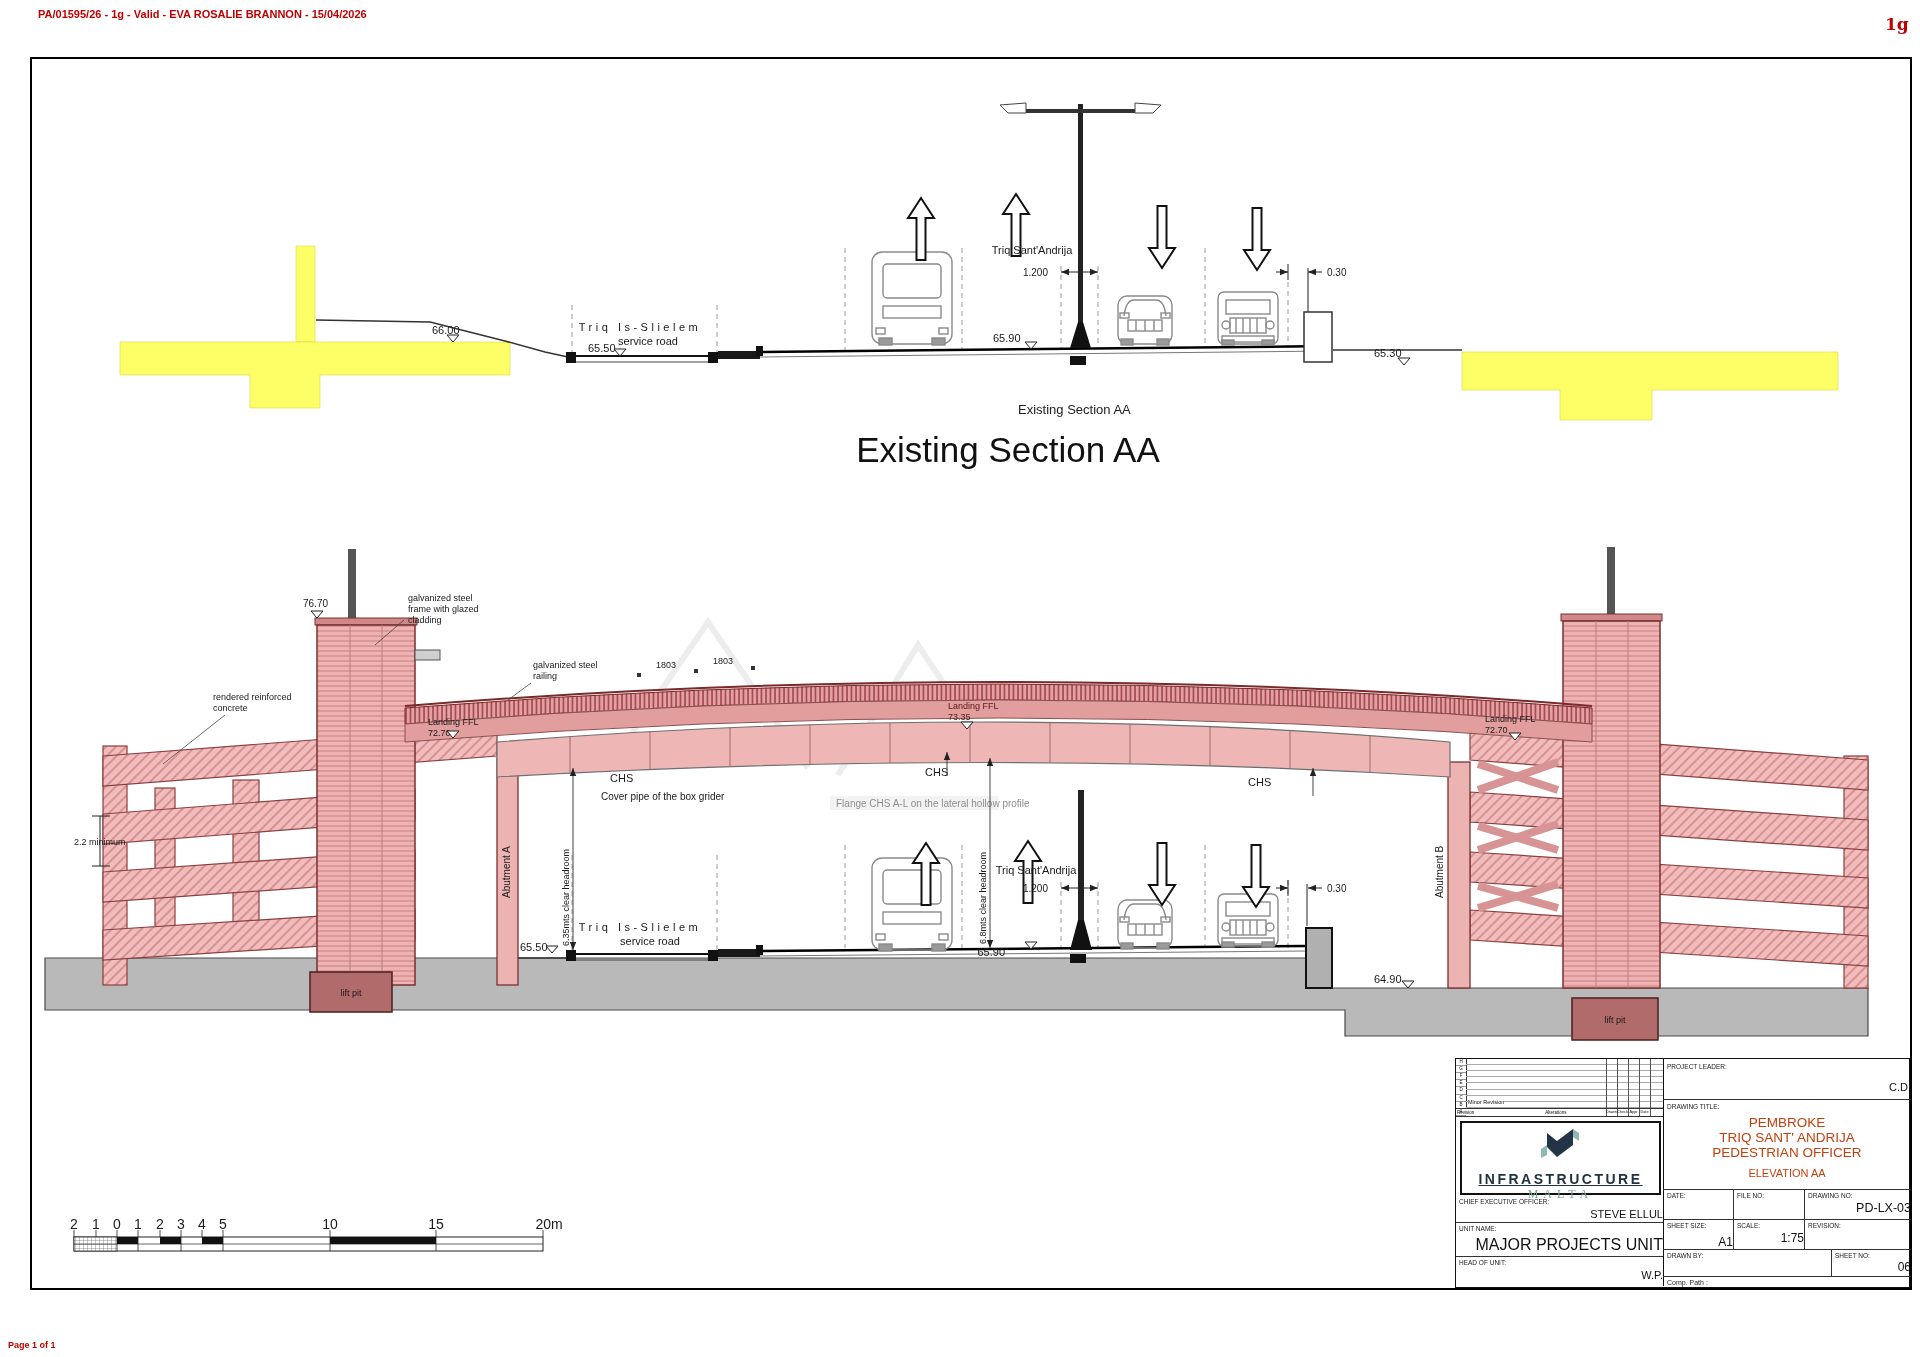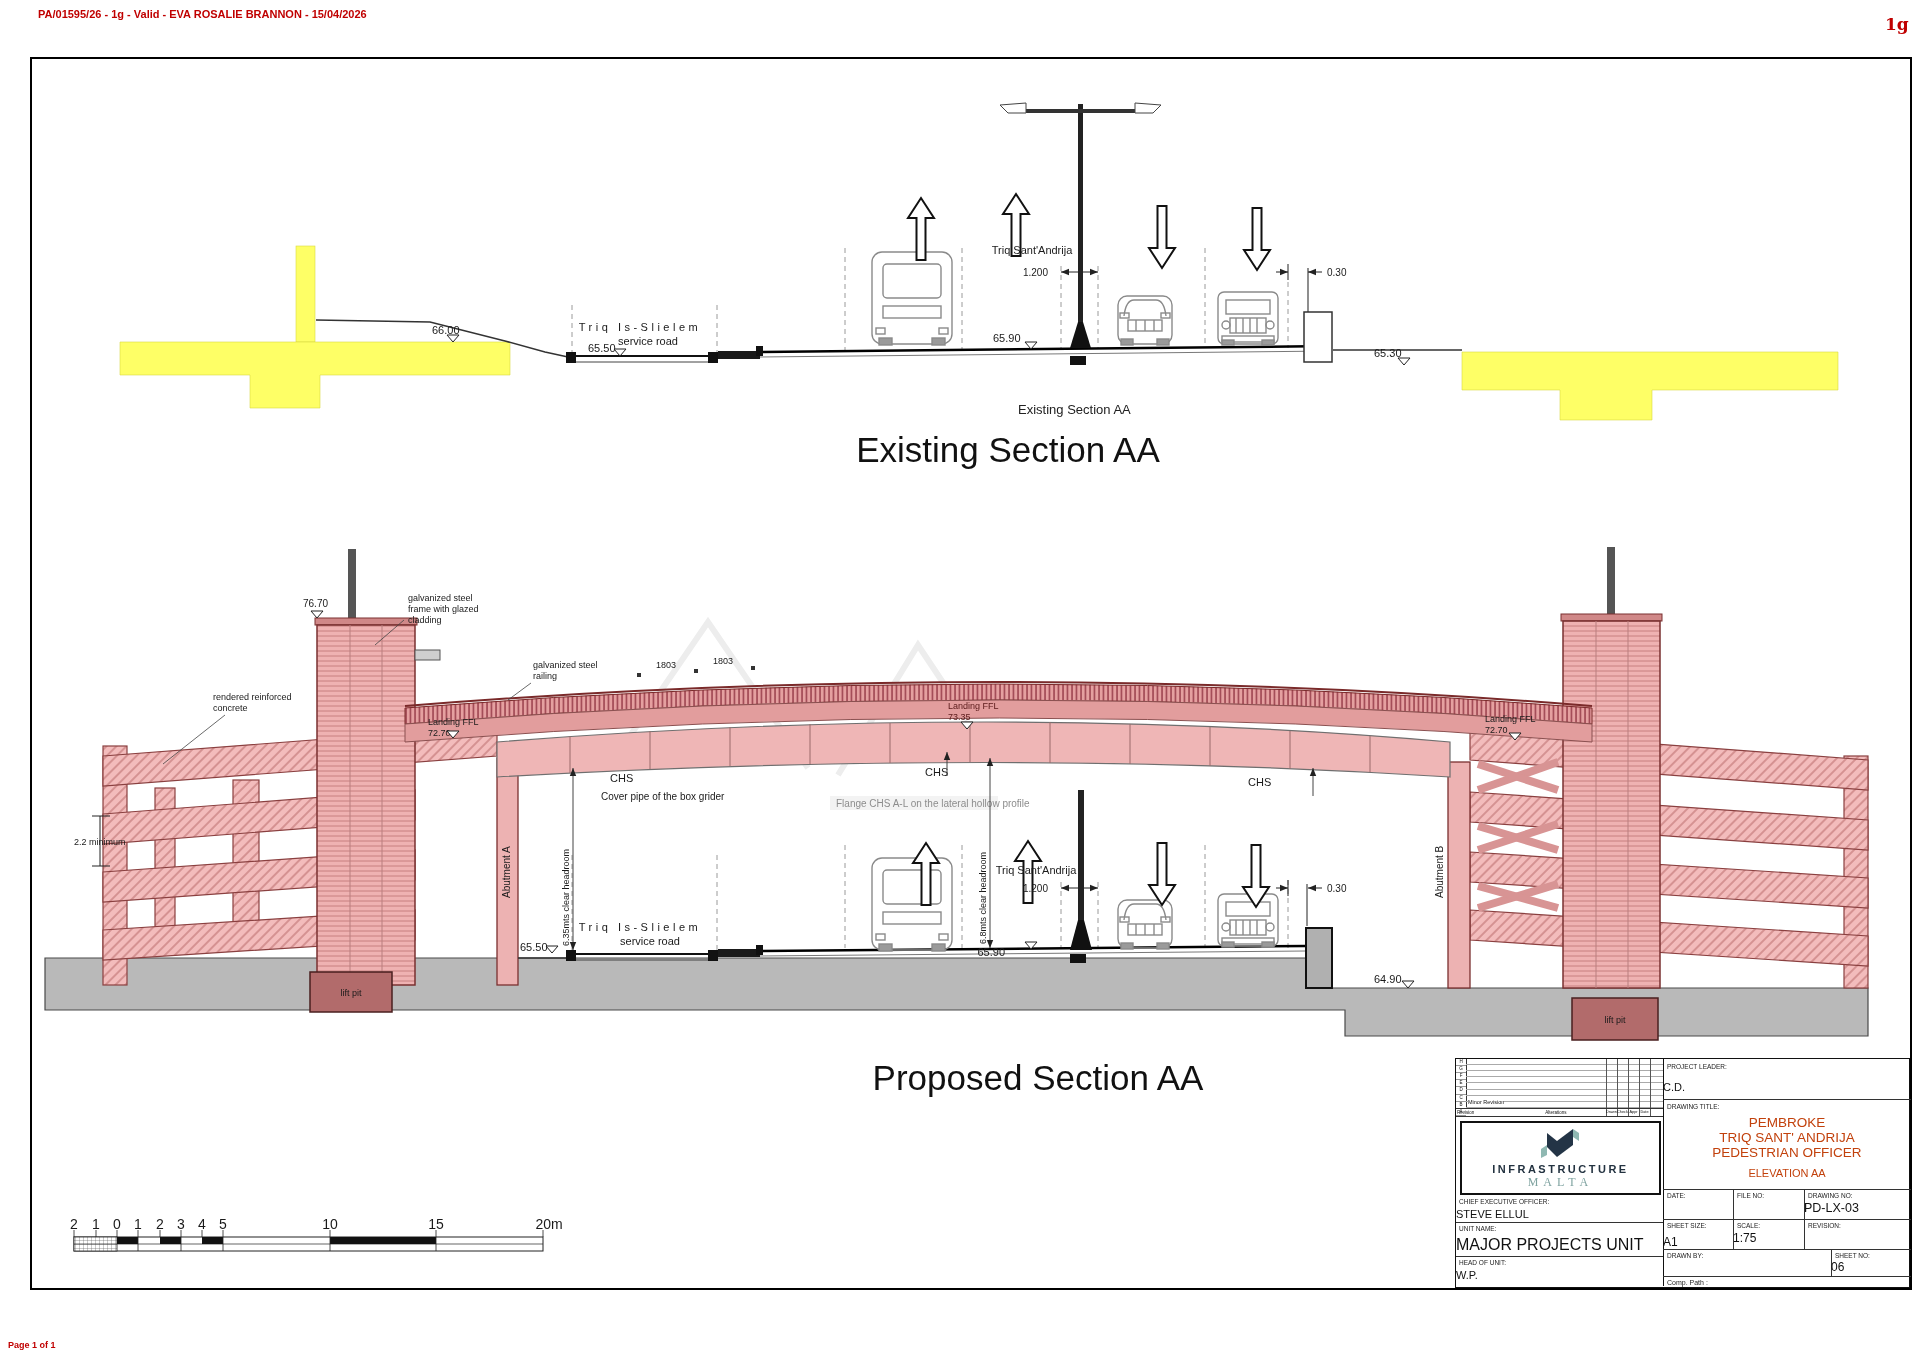--- a/index.html
+++ b/index.html
@@ -13,30 +13,30 @@
   svg{position:absolute;left:0;top:0;}
   svg text{font-family:"Liberation Sans",sans-serif;fill:#1a1a1a;}
   .t9{font-size:9px;} .t10{font-size:10px;} .t11{font-size:11px;}
   .sp{letter-spacing:3.5px;} .mid{text-anchor:middle;} .end{text-anchor:end;}
   .gray{fill:#8d8d8d;} .dred{fill:#5a1a1a;}
   .serif{font-family:"DejaVu Serif",serif;font-size:14px;}
   
   #tblock{position:absolute;left:1455px;top:1058px;width:455px;height:230px;
           border:1.5px solid #111;box-sizing:border-box;background:#fff;font-size:10px;color:#111;}
   #tblock .lab{position:absolute;font-size:6.5px;color:#222;}
-  #tblock .val{position:absolute;font-size:11px;color:#111;text-align:left;}
+  #tblock .val{position:absolute;font-size:11px;color:#111;text-align:right;}
   .hl{position:absolute;background:#333;height:1px;}
   .vl{position:absolute;background:#333;width:1px;}
   #revletters div{height:6.12px;font-size:4.5px;line-height:6.12px;text-align:center;
                   border-bottom:0.5px solid #999;}
   .rules{background:repeating-linear-gradient(to bottom,transparent 0 5.1px,#aaa 5.1px 6.12px);}
   .minicol{position:absolute;background:#555;width:1px;}
   #logobox{position:absolute;left:4px;top:62px;width:197px;height:70px;border:2.5px solid #111;
            text-align:center;}
-  #logo-line1{font-size:11px;font-weight:bold;letter-spacing:2.5px;color:#233240;margin-top:2px;}
+  #logo-line1{font-size:14px;font-weight:bold;letter-spacing:2.5px;color:#233240;margin-top:10px;text-decoration:underline;}
   #logo-line2{font-size:12px;letter-spacing:5px;color:#7fa3a0;font-family:Liberation Serif, serif;}
 </style>
 </head>
 <body>
 
 <div id="page">
 
   <div class="abs red" style="left:38px;top:8px;font-size:11px;">PA/01595/26 - 1g - Valid - EVA ROSALIE BRANNON - 15/04/2026</div>
   <div class="abs red serif" style="left:1885px;top:14px;font-size:17px;">1g</div>
   <div class="abs red" style="left:8px;top:1340px;font-size:9px;">Page 1 of 1</div>
@@ -456,21 +456,20 @@
           <line x1="181" y1="1237" x2="181" y2="1251"></line>
         <line x1="223" y1="1237" x2="223" y2="1251"></line>
           <line x1="330" y1="1237" x2="330" y2="1251"></line>
         <line x1="436" y1="1237" x2="436" y2="1251"></line>
       </g>
     </g>
   </svg>
 
   <div class="sec-caption" style="left:1018px;top:402px;">Existing Section AA</div>
   <div class="sec-title" style="left:798px;top:430px;">Existing Section AA</div>
-  <div class="sec-title" style="left:828px;top:1058px;">Proposed Section AA</div>
 
   <div id="tblock">
 
     <div class="abs" style="left:0;top:0;width:207px;height:57px;border-right:1px solid #333;border-bottom:1px solid #333;">
       <div id="revletters" class="abs" style="left:0;top:0;width:10px;height:49px;border-right:1px solid #333;">
         <div>H</div>
         <div>G</div>
         <div>F</div>
         <div>E</div>
         <div>D</div>

